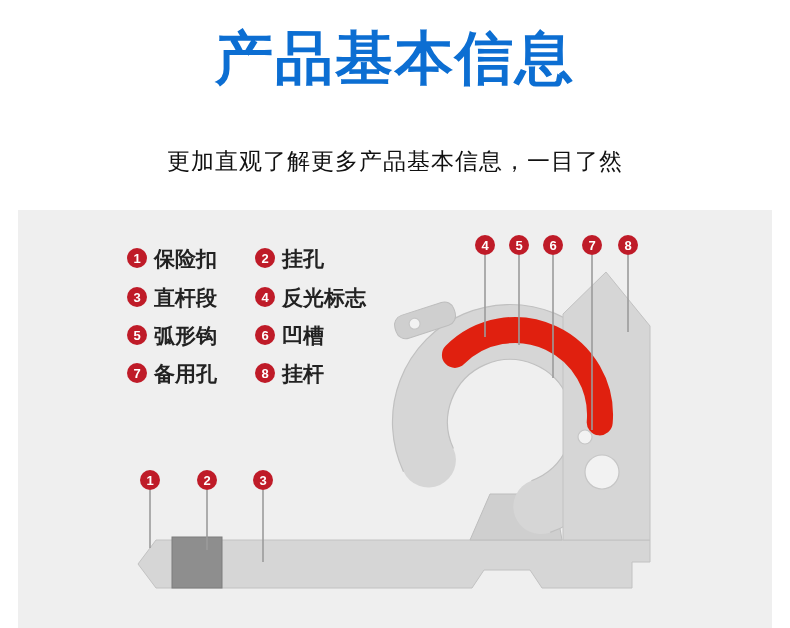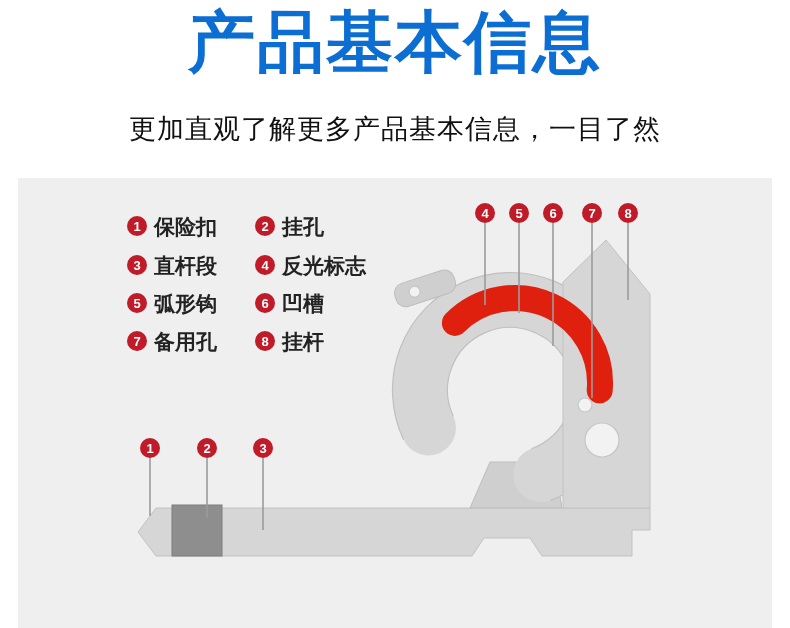--- a/index.html
+++ b/index.html
@@ -5,33 +5,33 @@
   html, body {
     margin: 0;
     padding: 0;
     width: 790px;
     height: 628px;
     background: #ffffff;
     font-family: "Liberation Sans", "DejaVu Sans", sans-serif;
     overflow: hidden;
   }
   .page-title {
-    margin: 0;
+    margin: 16px;
     padding-top: 10px;
-    font-size: 67px;
+    font-size: 58px;
     line-height: 64px;
     font-weight: 800;
     text-align: center;
     color: #0c6ed2;
     letter-spacing: 2px;
   }
   .page-subtitle {
     margin: 0;
     padding-top: 40px;
-    font-size: 27px;
+    font-size: 23px;
     line-height: 30px;
     text-align: center;
     color: #111111;
     font-weight: 500;
     letter-spacing: 1px;
   }
   .diagram-panel {
     margin: 34px 18px 0 18px;
     width: 754px;
     height: 450px;

